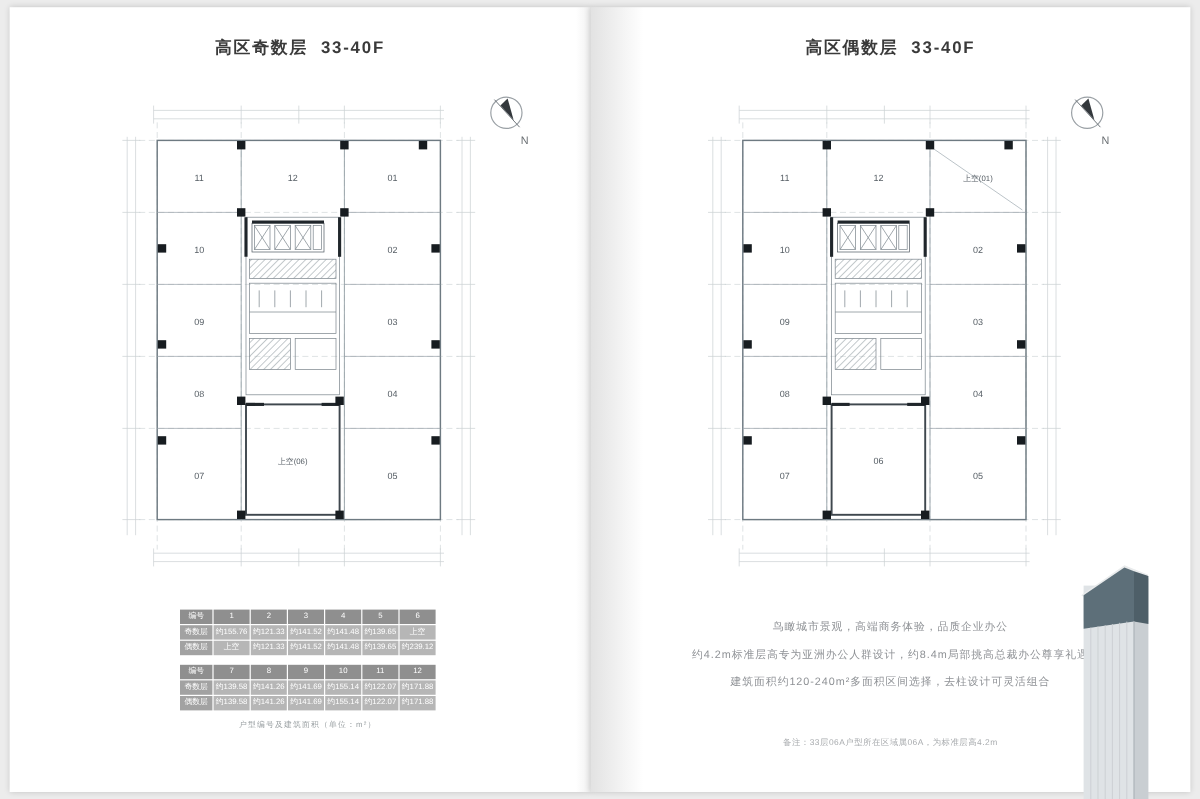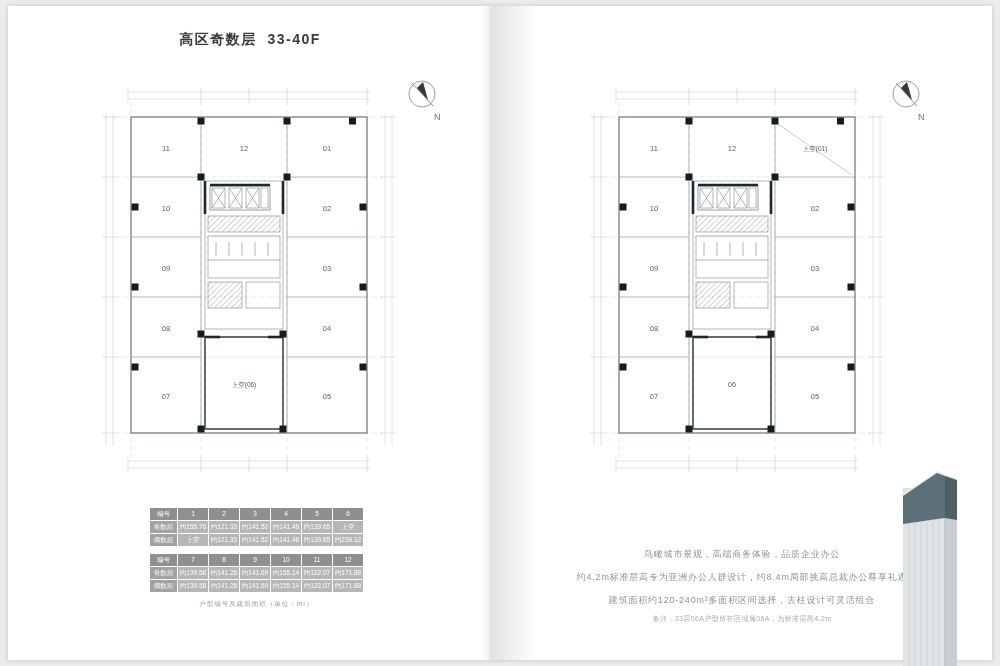--- a/index.html
+++ b/index.html
@@ -23,21 +23,21 @@
   .tables{position:absolute;left:142px;top:502px;width:213px;}
   .area-table{margin-bottom:8px;}
   .t-row{display:flex;gap:1px;margin-bottom:1px;}
   .t-cell{flex:1;height:12px;line-height:12px;text-align:center;font-size:6.5px;
           color:#ffffff;background:#b6b6b6;overflow:hidden;white-space:nowrap;}
   .t-head .t-cell{background:#8f8f8f;}
   .t-cell.t-label{flex:0 0 27px;background:#a2a2a2;}
   .t-head .t-cell.t-label{background:#8f8f8f;}
   .table-caption{position:absolute;left:142px;top:594px;width:213px;text-align:center;
           font-size:6.5px;color:#9aa0a3;letter-spacing:1px;}
-  .marketing{position:absolute;left:0;top:511px;width:100%;text-align:center;margin-top:32px;}
+  .marketing{position:absolute;left:0;top:511px;width:100%;text-align:center;}
   .marketing p{margin:0 0 13px 0;font-size:9px;line-height:10px;color:#8f9296;letter-spacing:.8px;}
   .note{position:absolute;left:0;top:608px;width:100%;text-align:center;
           font-size:7px;color:#a8abae;letter-spacing:.4px;}
   .building{position:absolute;left:893px;top:466px;width:70px;height:200px;z-index:8;}
 </style>
 </head>
 <body>
 
 <div class="stage">
 
@@ -238,20 +238,21 @@
           <div class="t-cell">约155.14</div>
           <div class="t-cell">约122.07</div>
           <div class="t-cell">约171.88</div>
         </div>
       </div>
     </div>
     <div class="table-caption">户型编号及建筑面积（单位：m²）</div>
   </div>
 
   <div class="page right">
+    <div class="plan-title">高区偶数层  33-40F</div>
 
     <svg class="compass" viewBox="0 0 46 46">
       <circle cx="18" cy="16" r="13" fill="#ffffff" stroke="#9aa0a5" stroke-width="1"></circle>
       <line x1="8" y1="5" x2="29" y2="28" stroke="#6a7176" stroke-width="0.8"></line>
       <polygon points="19,4 24,22 13,10" fill="#33383c"></polygon>
       <text x="30" y="42" font-size="9" fill="#6a6f73">N</text>
     </svg>
 
     <svg class="plan" viewBox="0 0 302 392">
       <g stroke="#ccd1d4" stroke-width="0.6" fill="none">

